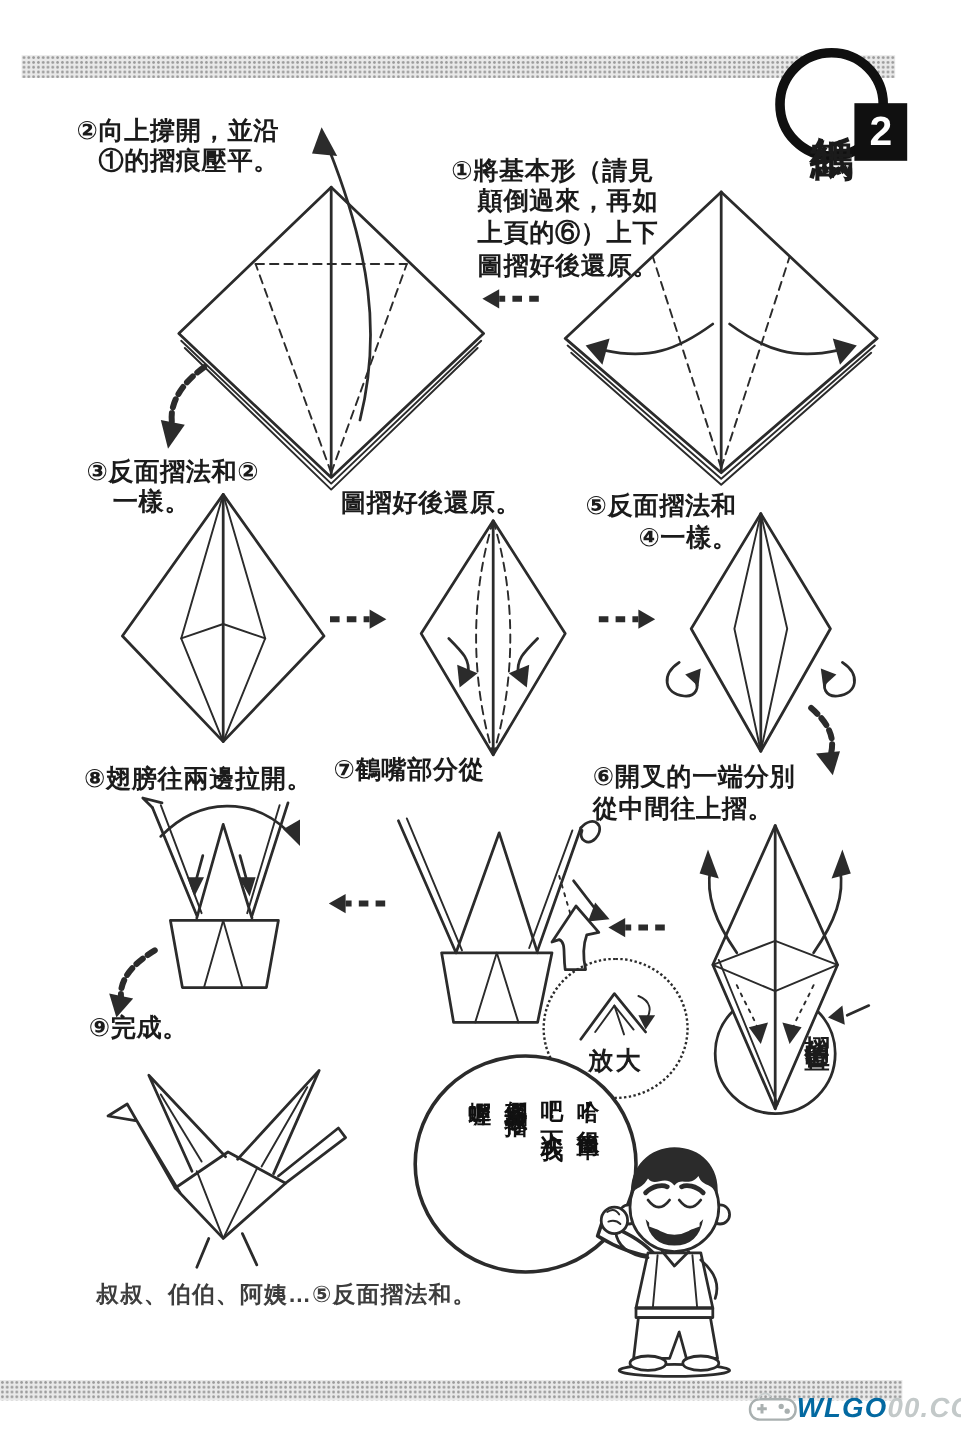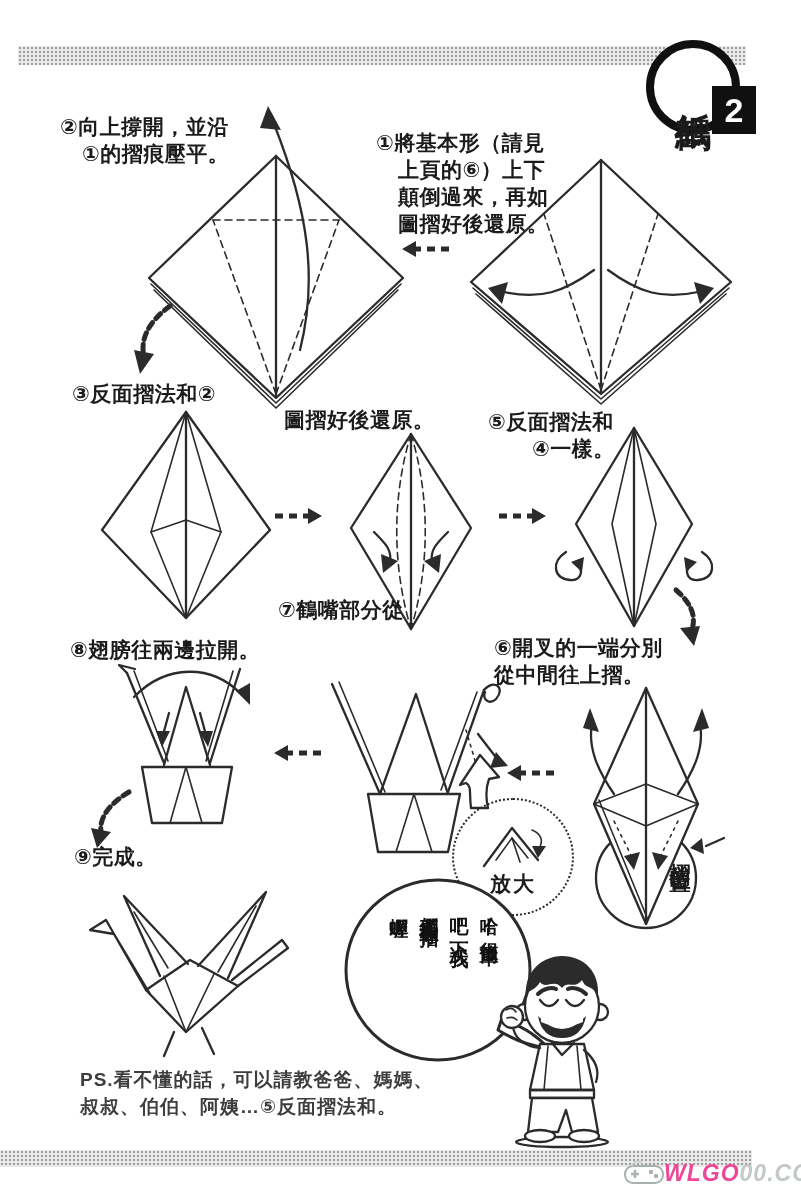--- a/index.html
+++ b/index.html
@@ -2,21 +2,21 @@
 <html><head>
 <meta charset="utf-8">
 <style>
   html,body{margin:0;padding:0;background:#fff;}
   #page{position:relative;width:801px;height:1200px;background:#ffffff;overflow:hidden;
         font-family:"Liberation Sans","DejaVu Sans",sans-serif;color:#1c1c1c;}
   .abs{position:absolute;}
   .halftone{background-image:radial-gradient(#9c9c9c 1px,transparent 1.25px);background-size:4px 4px;background-color:#e9e9e9;}
   .step-label{font-size:21px;font-weight:bold;line-height:27px;white-space:nowrap;color:#1b1b1b;letter-spacing:.5px;}
   .step-label div{white-space:nowrap;}
-  .ind{padding-left:22px;}
+  .ind{padding-left:22px;font-family:Liberation Mono, monospace;}
   .ind2{padding-left:44px;}
   .vtext{writing-mode:vertical-rl;text-orientation:upright;font-weight:bold;color:#1b1b1b;}
   .dg{color:#2b2b2b;display:block;}
   .dg .ln{stroke:currentColor;stroke-width:2.3;fill:none;stroke-linejoin:round;stroke-linecap:round;}
   .dg .thin{stroke-width:1.6;}
   .dg .dash{stroke-dasharray:7 5;}
   .dg .dot{stroke-dasharray:2.5 5;}
   .dg .fl{fill:currentColor;stroke:none;}
   .dg .wfl{fill:#fff;stroke:currentColor;stroke-width:2.3;stroke-linejoin:round;}
   .dashArrow line{stroke:#2b2b2b;stroke-width:5;stroke-dasharray:8 6;}
@@ -34,29 +34,29 @@
 
   <div class="abs halftone" style="left:18px;top:46px;width:728px;height:19px;"></div>
 
   <div class="abs" style="left:646px;top:40px;width:116px;height:100px;">
     <div class="badge-circle abs" style="left:0;top:0;">
       <div class="vtext abs" style="left:50%;top:50%;transform:translate(-50%,-50%);font-size:36px;line-height:40px;letter-spacing:2px;">紙鶴</div>
     </div>
     <div class="badge-num abs" style="left:66px;top:46px;width:44px;height:48px;">2</div>
   </div>
 
-  <div class="abs step-label" style="left:60px;top:113px;">
+  <div class="abs step-label" style="left:60px;top:96px;text-align:right;">
     <div>②向上撐開，並沿</div>
     <div class="ind">①的摺痕壓平。</div>
   </div>
 
   <div class="abs step-label" style="left:376px;top:113px;margin-top:16px;">
     <div>①將基本形（請見</div>
+    <div class="ind">顛倒過來，再如</div>
     <div class="ind">上頁的⑥）上下</div>
-    <div class="ind">顛倒過來，再如</div>
     <div class="ind">圖摺好後還原。</div>
   </div>
 
   <svg class="abs dg" style="left:128px;top:98px;" width="296" height="312" viewBox="0 0 296 312">
     <polygon class="ln" points="148,58 275,180 148,300 21,180"></polygon>
     <polyline class="ln thin" points="23,186 148,305 273,186"></polyline>
     <polyline class="ln thin" points="26,192 148,310 270,192"></polyline>
     <line class="ln" x1="148" y1="58" x2="148" y2="298"></line>
     <line class="ln thin dash" x1="85" y1="122" x2="211" y2="122"></line>
     <line class="ln thin dash" x1="148" y1="296" x2="85" y2="122"></line>
@@ -83,20 +83,21 @@
     <line class="ln thin dash" x1="149" y1="248" x2="92" y2="72"></line>
     <line class="ln thin dash" x1="149" y1="248" x2="206" y2="72"></line>
     <path class="ln" d="M142,128 C112,150 88,158 52,150"></path>
     <polygon class="fl" points="36,146 56,140 50,162"></polygon>
     <path class="ln" d="M156,128 C186,150 210,158 246,150"></path>
     <polygon class="fl" points="262,146 242,140 248,162"></polygon>
   </svg>
 
   <div class="abs step-label" style="left:72px;top:380px;">
     <div>③反面摺法和②</div>
+    <div class="ind">一樣。</div>
   </div>
 
   <div class="abs step-label" style="left:284px;top:406px;">
     <div>圖摺好後還原。</div>
   </div>
 
   <div class="abs step-label" style="left:488px;top:408px;">
     <div>⑤反面摺法和</div>
     <div class="ind2">④一樣。</div>
   </div>
@@ -141,21 +142,21 @@
 
   <svg class="abs dg" style="left:662px;top:586px;" width="46" height="64" viewBox="0 0 46 64">
     <path class="ln dash" style="stroke-width:5" d="M14,4 C30,18 34,30 30,44"></path>
     <polygon class="fl" points="18,42 38,40 32,60"></polygon>
   </svg>
 
   <div class="abs step-label" style="left:70px;top:636px;">
     <div>⑧翅膀往兩邊拉開。</div>
   </div>
 
-  <div class="abs step-label" style="left:278px;top:596px;">
+  <div class="abs step-label" style="left:278px;top:628px;">
     <div>⑦鶴嘴部分從</div>
   </div>
 
   <div class="abs step-label" style="left:494px;top:634px;">
     <div>⑥開叉的一端分別</div>
     <div>從中間往上摺。</div>
   </div>
 
   <svg class="abs dg" style="left:72px;top:655px;" width="216" height="196" viewBox="0 0 216 196">
     <polyline class="ln" points="55,18 92,108"></polyline>
@@ -290,33 +291,32 @@
     <path class="ln" d="M58,106 C42,104 32,96 31,84"></path>
     <circle class="wfl" cx="30" cy="75" r="11"></circle>
     <path class="ln thin" d="M24,68 q6,-4 10,2 M25,76 q6,-2 10,2"></path>
     <path class="ln" d="M102,108 C114,118 118,128 114,140"></path>
     <polygon class="wfl" points="50,156 110,156 116,190 90,190 84,168 76,190 46,190"></polygon>
     <ellipse class="wfl" cx="58" cy="194" rx="15" ry="6"></ellipse>
     <ellipse class="wfl" cx="102" cy="194" rx="15" ry="6"></ellipse>
   </svg>
 
   <div class="abs ps-text" style="left:80px;top:1066px;">
-    <div>PS.看不懂的話，可以請教爸爸、媽媽、</div>
     <div>叔叔、伯伯、阿姨…⑤反面摺法和。</div>
   </div>
 
   <div class="abs halftone" style="left:0;top:1150px;width:752px;height:17px;"></div>
 
   <div class="abs" style="left:622px;top:1148px;width:176px;height:48px;">
     <svg class="abs" style="left:0;top:10px;" width="44" height="32" viewBox="0 0 44 32">
       <rect x="3" y="8" width="38" height="17" rx="8" fill="#ffffff" stroke="#a9b0b0" stroke-width="2"></rect>
       <line x1="9" y1="16" x2="17" y2="16" stroke="#a9b0b0" stroke-width="2.5"></line>
       <line x1="13" y1="12" x2="13" y2="20" stroke="#a9b0b0" stroke-width="2.5"></line>
       <circle cx="29" cy="14" r="2.2" fill="#a9b0b0"></circle>
       <circle cx="34" cy="18" r="2.2" fill="#a9b0b0"></circle>
       <path d="M10,8 C12,2 18,2 20,6" fill="none" stroke="#c9cfcf" stroke-width="1.5"></path>
     </svg>
     <div class="abs wm" style="left:42px;top:12px;">
-      <span style="color:#ec4899;">WLGO</span><span style="color:#c3c9c9;">00.COM</span>
+      <span style="color:#0369a1;">WLGO</span><span style="color:#c3c9c9;">00.COM</span>
     </div>
   </div>
 
 </div>
 
 </body></html>

